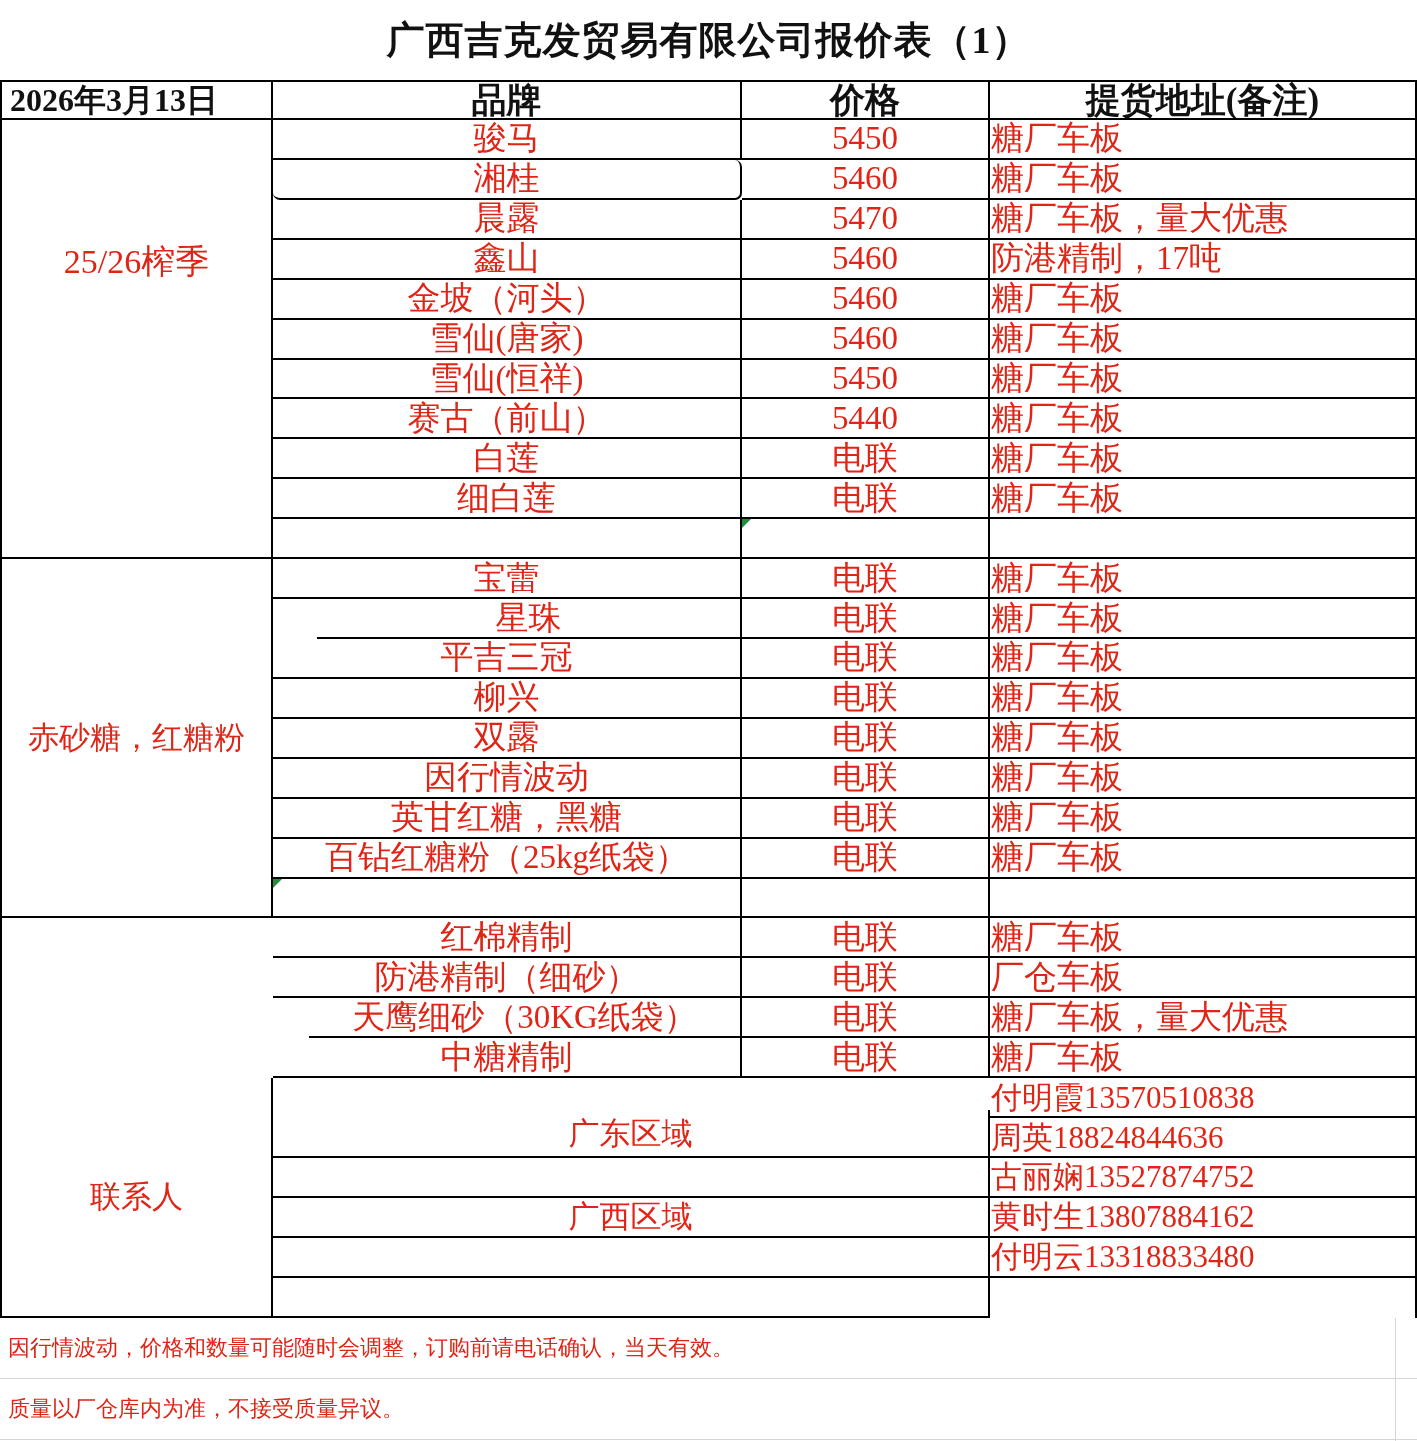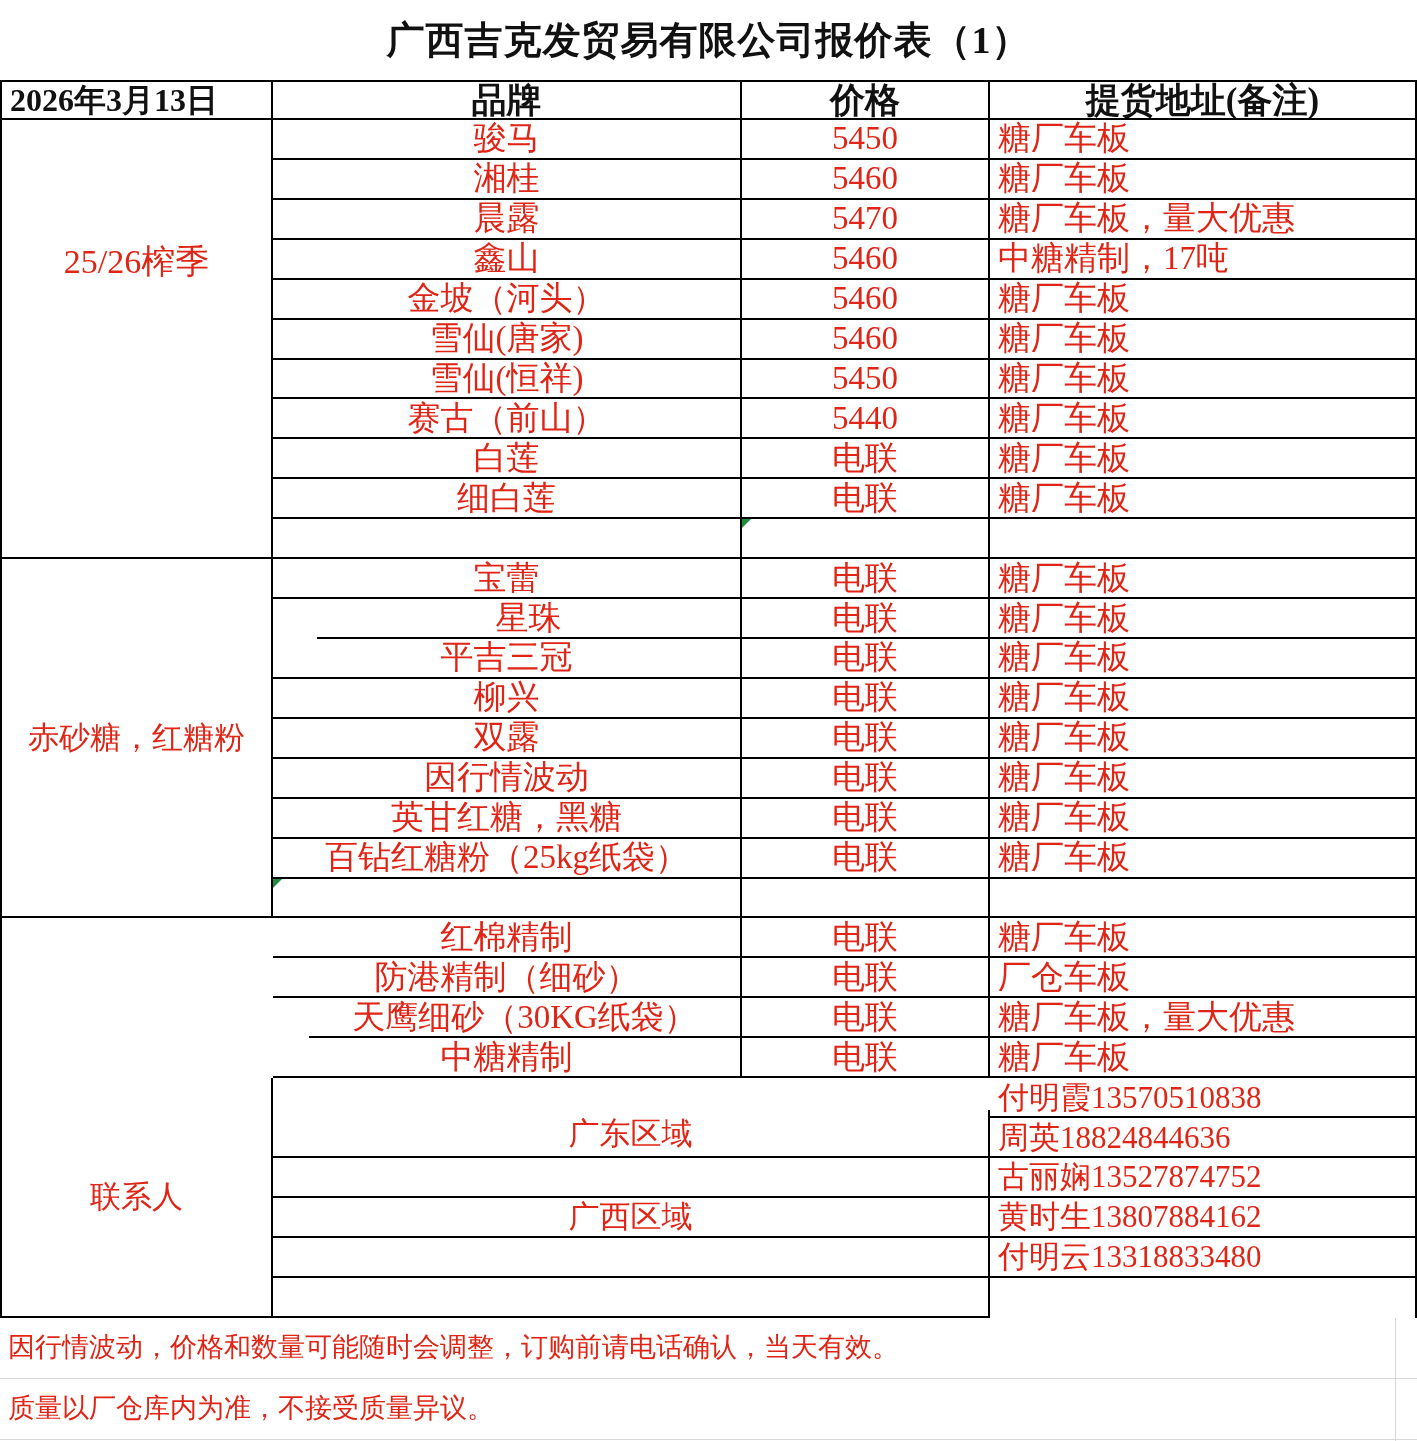--- a/index.html
+++ b/index.html
@@ -28,38 +28,38 @@
   }
   .cell{
     position:relative;
     border-right:2px solid var(--border);
     border-bottom:2px solid var(--border);
     display:flex;align-items:center;justify-content:center;
     font-size:33px;line-height:1;color:var(--red);
     overflow:hidden;white-space:nowrap;
   }
   .no-right{border-right:none;}
-  .left{justify-content:flex-start;padding-left:8px;}
+  .left{justify-content:flex-start;padding-left:1px;}
   .hdr{color:var(--black);font-weight:bold;font-size:35px;}
   .date{justify-content:flex-start;padding-left:8px;font-size:32px;}
   .sec{color:var(--red);font-size:31px;}
   .sec-season{font-size:34px;align-items:flex-start;padding-top:125px;}
   .region{font-size:31px;}
   .contact{font-size:31px;}
   .marker{
     position:absolute;top:0;left:0;width:0;height:0;
     border-top:9px solid var(--green);
     border-right:9px solid transparent;
   }
 
   
   #notes{width:1417px;}
   .note{
     height:61px;display:flex;align-items:center;
-    padding-left:8px;font-size:27px;line-height:1;color:var(--red);
+    padding-left:8px;font-size:22px;line-height:1;color:var(--red);
     border-bottom:1px solid var(--gray);white-space:nowrap;
   }
   #v-gridline{position:absolute;left:1395px;top:1318px;width:1px;height:123px;background:var(--gray);}
 </style>
 </head>
 <body>
 
 <div id="page">
   <div id="title">广西吉克发贸易有限公司报价表（1）</div>
 
@@ -67,29 +67,29 @@
 
     <div class="cell hdr date" style="grid-column:1;grid-row:1">2026年3月13日</div>
     <div class="cell hdr" style="grid-column:2;grid-row:1">品牌</div>
     <div class="cell hdr" style="grid-column:3;grid-row:1">价格</div>
     <div class="cell hdr no-right" style="grid-column:4;grid-row:1">提货地址(备注)</div>
 
   <div class="cell sec sec-season" style="grid-area: 2 / 1 / span 11;">25/26榨季</div>
       <div class="cell " style="grid-area: 2 / 2;">骏马</div>
       <div class="cell " style="grid-area: 2 / 3;">5450</div>
       <div class="cell left no-right" style="grid-area: 2 / 4;">糖厂车板</div>
-      <div class="cell " style="grid-area: 3 / 2;">湘桂</div>
+      <div class="cell " style="grid-area: 3 / 2; border-radius: 7px;">湘桂</div>
       <div class="cell " style="grid-area: 3 / 3;">5460</div>
       <div class="cell left no-right" style="grid-area: 3 / 4;">糖厂车板</div>
       <div class="cell " style="grid-area: 4 / 2;">晨露</div>
       <div class="cell " style="grid-area: 4 / 3;">5470</div>
       <div class="cell left no-right" style="grid-area: 4 / 4;">糖厂车板，量大优惠</div>
       <div class="cell " style="grid-area: 5 / 2;">鑫山</div>
       <div class="cell " style="grid-area: 5 / 3;">5460</div>
-      <div class="cell left no-right" style="grid-area: 5 / 4;">中糖精制，17吨</div>
+      <div class="cell left no-right" style="grid-area: 5 / 4;">防港精制，17吨</div>
       <div class="cell " style="grid-area: 6 / 2;">金坡（河头）</div>
       <div class="cell " style="grid-area: 6 / 3;">5460</div>
       <div class="cell left no-right" style="grid-area: 6 / 4;">糖厂车板</div>
       <div class="cell " style="grid-area: 7 / 2;">雪仙(唐家)</div>
       <div class="cell " style="grid-area: 7 / 3;">5460</div>
       <div class="cell left no-right" style="grid-area: 7 / 4;">糖厂车板</div>
       <div class="cell " style="grid-area: 8 / 2;">雪仙(恒祥)</div>
       <div class="cell " style="grid-area: 8 / 3;">5450</div>
       <div class="cell left no-right" style="grid-area: 8 / 4;">糖厂车板</div>
       <div class="cell " style="grid-area: 9 / 2;">赛古（前山）</div>

